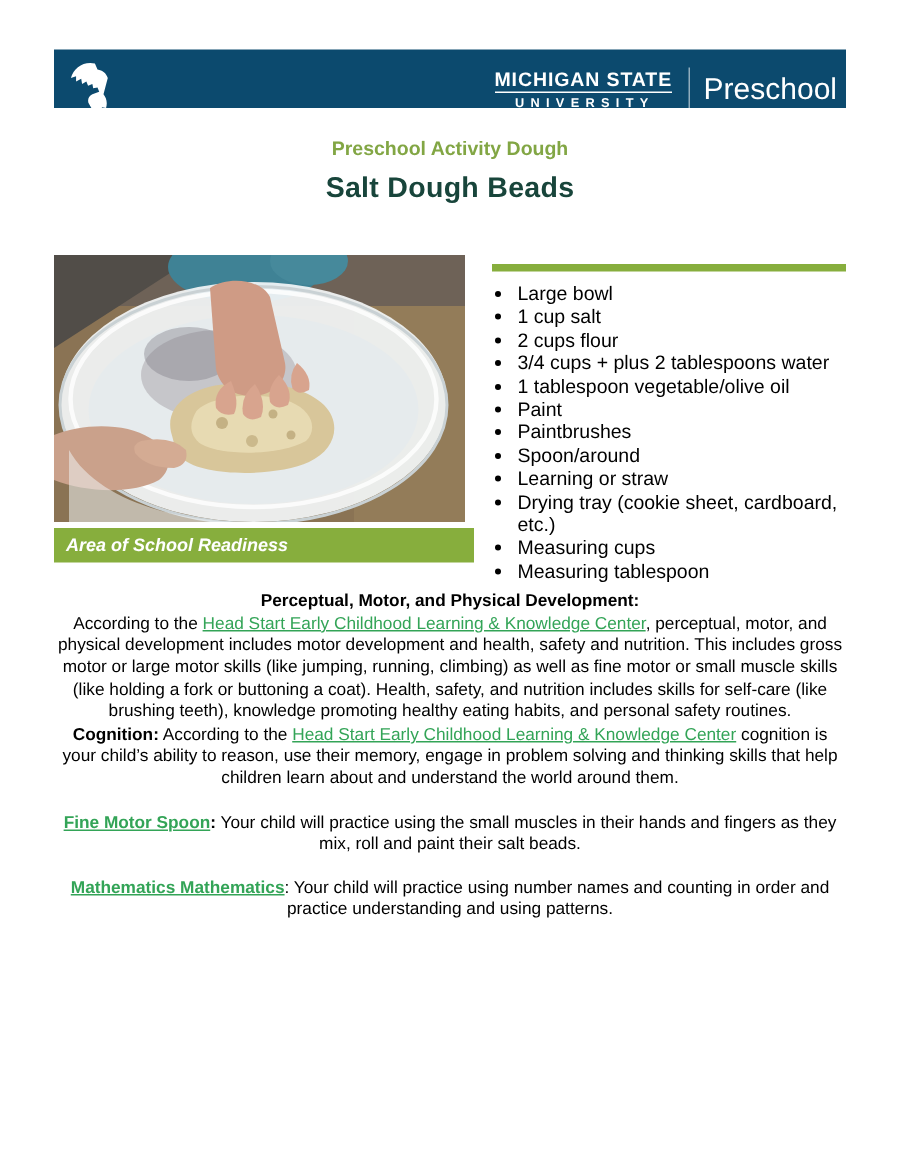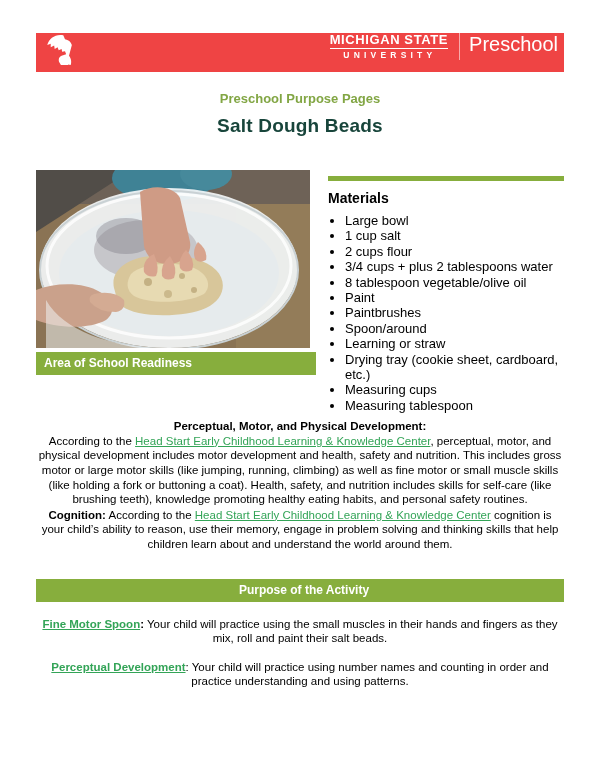--- a/index.html
+++ b/index.html
@@ -5,22 +5,22 @@
   html,body{margin:0;padding:0;background:#fff;}
   .page{
     position:relative;width:600px;height:768px;background:#ffffff;
     font-family:"Liberation Sans","DejaVu Sans",sans-serif;color:#111;
     overflow:hidden;
   }
   .inner{margin:0 36px;}
 
   
   .topbar{
-    margin:33px 36px 0 36px;height:39px;background:#ef4444;
-    display:flex;align-items:flex-start;
+    margin:33px 36px 0 36px;height:39px;background:#0c4a6e;
+    display:flex;align-items:flex-end;
   }
   .helmet{margin-left:7px;width:36px;height:32px;flex:0 0 auto;}
   .topbar-spacer{flex:1;}
   .wordmark{display:flex;flex-direction:column;align-items:center;color:#fff;line-height:1;}
   .wordmark .l1{
     font-size:13px;font-weight:bold;letter-spacing:0.6px;
     border-bottom:1.5px solid #fff;padding-bottom:2px;white-space:nowrap;
   }
   .wordmark .l2{
     font-size:8.5px;font-weight:bold;letter-spacing:4.2px;margin-top:2px;
@@ -37,21 +37,21 @@
     margin-top:19px;text-align:center;
     color:#82A644;font-size:13px;font-weight:bold;
   }
   .doc-title{
     margin-top:9px;text-align:center;
     color:#18453B;font-size:19px;font-weight:bold;letter-spacing:0.2px;
   }
 
   
   .two-col{display:flex;margin:33px 36px 0 36px;}
-  .col-left{width:280px;flex:0 0 auto;}
+  .col-left{width:280px;flex:0 0 auto;font-style:italic;}
   .photo{width:274px;height:178px;display:block;}
   .banner{
     background:#87AE3D;color:#fff;font-size:12px;font-weight:bold;
     height:23px;line-height:23px;padding-left:8px;box-sizing:border-box;
   }
   .banner.area{width:280px;margin-top:4px;}
   .col-right{flex:1;margin-left:12px;margin-top:6px;}
   .materials-rule{height:5px;background:#87AE3D;width:100%;}
   .materials-heading{font-size:14px;font-weight:bold;margin-top:9px;color:#000;}
   ul.materials{
@@ -82,21 +82,21 @@
     </svg>
     <div class="topbar-spacer"></div>
     <div class="wordmark">
       <span class="l1">MICHIGAN STATE</span>
       <span class="l2">UNIVERSITY</span>
     </div>
     <div class="topbar-divider"></div>
     <span class="extension">Preschool</span>
   </div>
 
-  <div class="series">Preschool Purpose Pages</div>
+  <div class="series">Preschool Activity Dough</div>
   <div class="doc-title">Salt Dough Beads</div>
 
   <div class="two-col">
     <div class="col-left">
       <svg class="photo" viewBox="0 0 274 178">
 
         <rect width="274" height="178" fill="#8a7354"></rect>
         <rect x="200" width="74" height="178" fill="#937c59"></rect>
         <rect width="274" height="34" fill="#6e6257"></rect>
         <polygon points="0,0 96,0 0,62" fill="#514d48"></polygon>
@@ -127,46 +127,44 @@
 
         <path d="M0 120 C20 112 48 112 64 122 C78 130 80 142 70 150 C52 160 20 158 0 150 Z" fill="#caa18b"></path>
         <path d="M58 124 q20 -4 30 6 q2 10 -8 12 q-18 0 -26 -10 q-2 -6 4 -8 Z" fill="#d4ab93"></path>
 
         <path d="M10 130 C30 166 90 180 140 178 L10 178 Z" fill="#eef2f3" opacity="0.55"></path>
       </svg>
       <div class="banner area">Area of School Readiness</div>
     </div>
     <div class="col-right">
       <div class="materials-rule"></div>
-      <div class="materials-heading">Materials</div>
       <ul class="materials">
           <li>Large bowl</li>
           <li>1 cup salt</li>
           <li>2 cups flour</li>
           <li>3/4 cups + plus 2 tablespoons water</li>
-          <li>8 tablespoon vegetable/olive oil</li>
+          <li>1 tablespoon vegetable/olive oil</li>
           <li>Paint</li>
           <li>Paintbrushes</li>
           <li>Spoon/around</li>
           <li>Learning or straw</li>
           <li>Drying tray (cookie sheet, cardboard, etc.)</li>
           <li>Measuring cups</li>
           <li>Measuring tablespoon</li>
         </ul>
     </div>
   </div>
 
   <div class="inner bodytext">
     <p class="para p1"><span class="lead-bold">Perceptual, Motor, and Physical Development:</span><br>
       <span>According to the </span><a href="#" class="green-link">Head Start Early Childhood Learning &amp; Knowledge Center</a><span>, perceptual, motor, and physical development includes motor development and health, safety and nutrition. This includes gross motor or large motor skills (like jumping, running, climbing) as well as fine motor or small muscle skills (like holding a fork or buttoning a coat). Health, safety, and nutrition includes skills for self-care (like brushing teeth), knowledge promoting healthy eating habits, and personal safety routines.</span>
     </p>
     <p class="para p2"><span class="lead-bold">Cognition:</span><span> According to the </span><a href="#" class="green-link">Head Start Early Childhood Learning &amp; Knowledge Center</a><span> cognition is your child’s ability to reason, use their memory, engage in problem solving and thinking skills that help children learn about and understand the world around them.</span>
     </p>
 
-    <div class="banner purpose">Purpose of the Activity</div>
 
     <p class="para p3"><span class="green-lead">Fine Motor Spoon</span><span class="lead-bold">:</span><span> Your child will practice using the small muscles in their hands and fingers as they mix, roll and paint their salt beads.</span>
     </p>
-    <p class="para p4"><span class="green-lead">Perceptual Development</span><span>:</span><span> Your child will practice using number names and counting in order and practice understanding and using patterns.</span>
+    <p class="para p4"><span class="green-lead">Mathematics Mathematics</span><span>:</span><span> Your child will practice using number names and counting in order and practice understanding and using patterns.</span>
     </p>
   </div>
 
 </div>
 
 </body></html>

